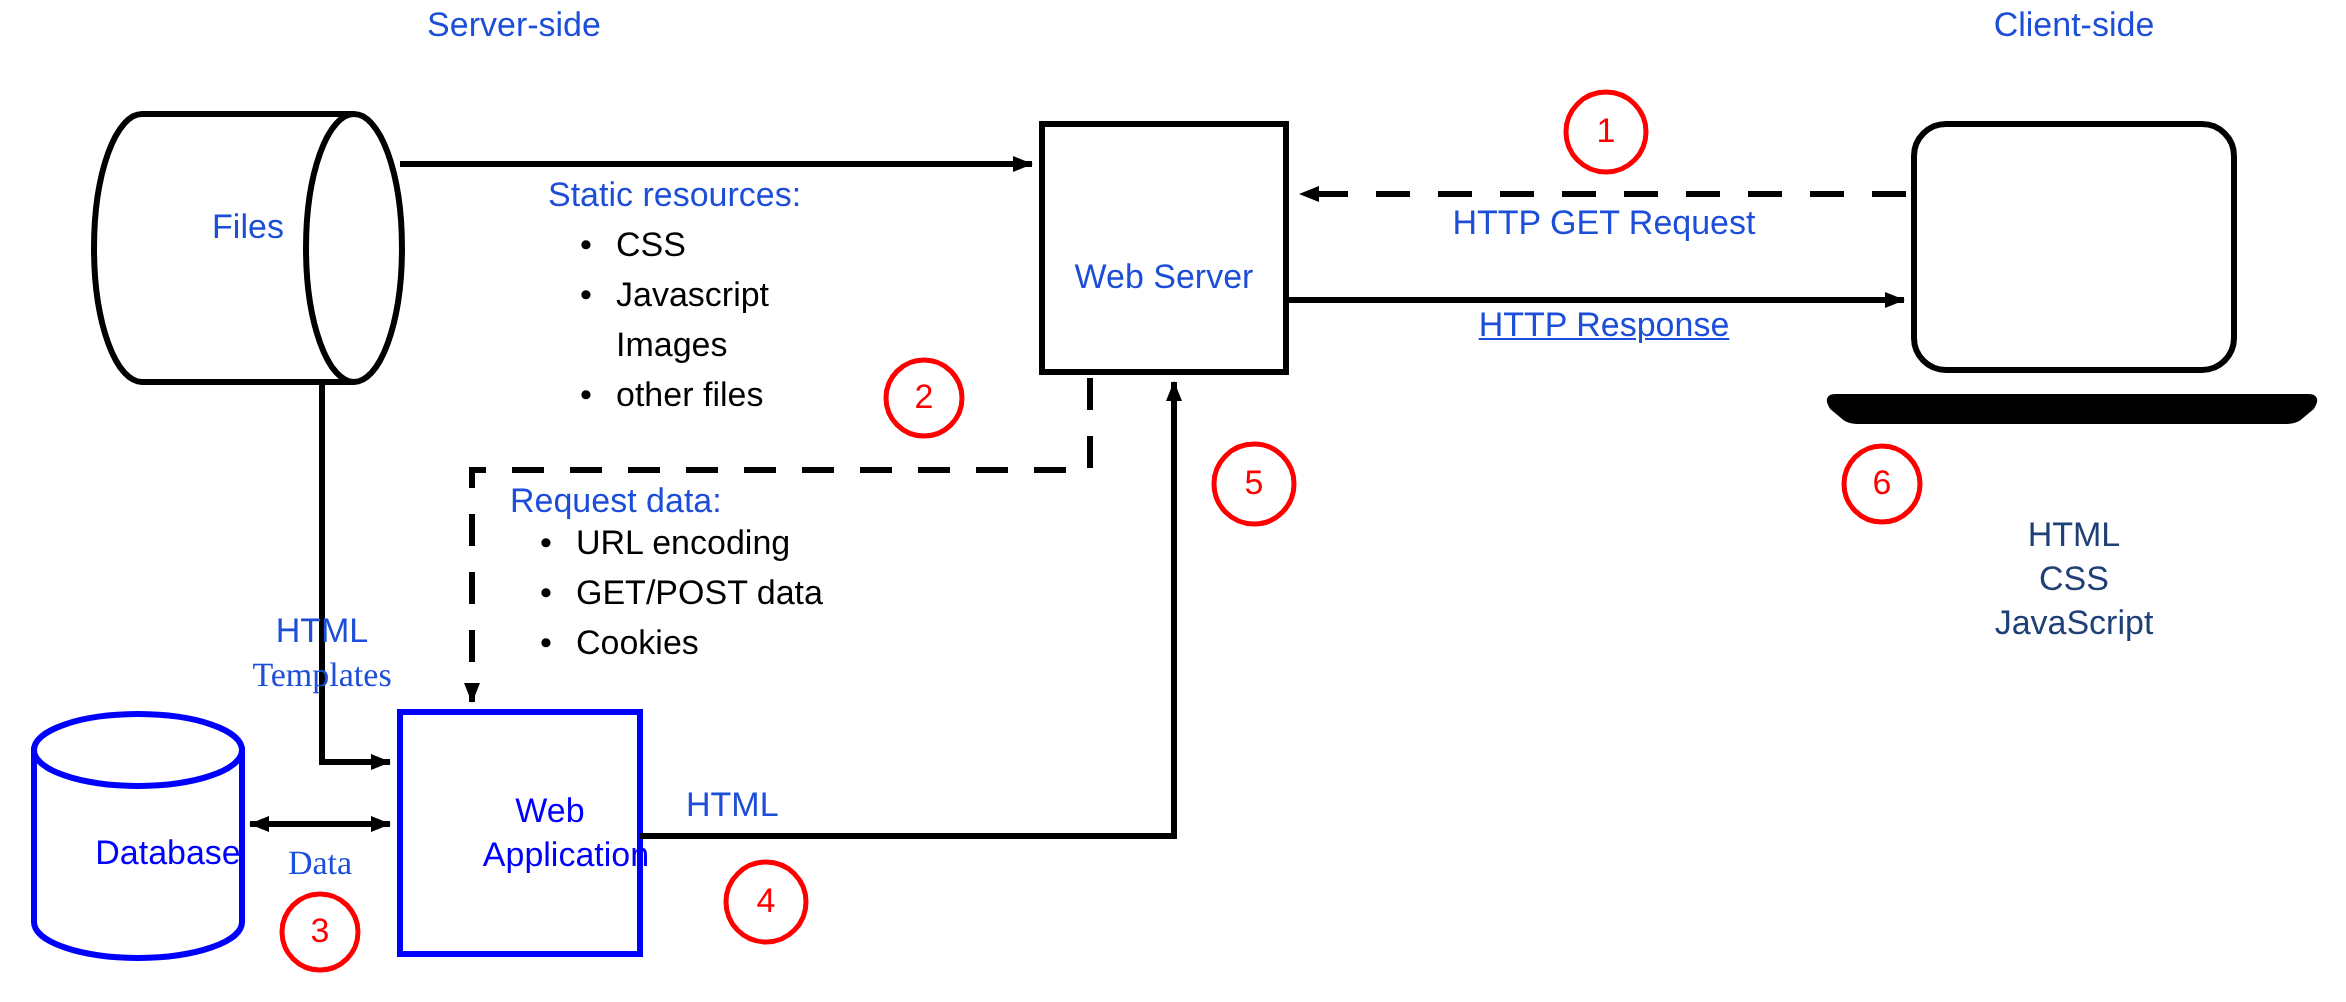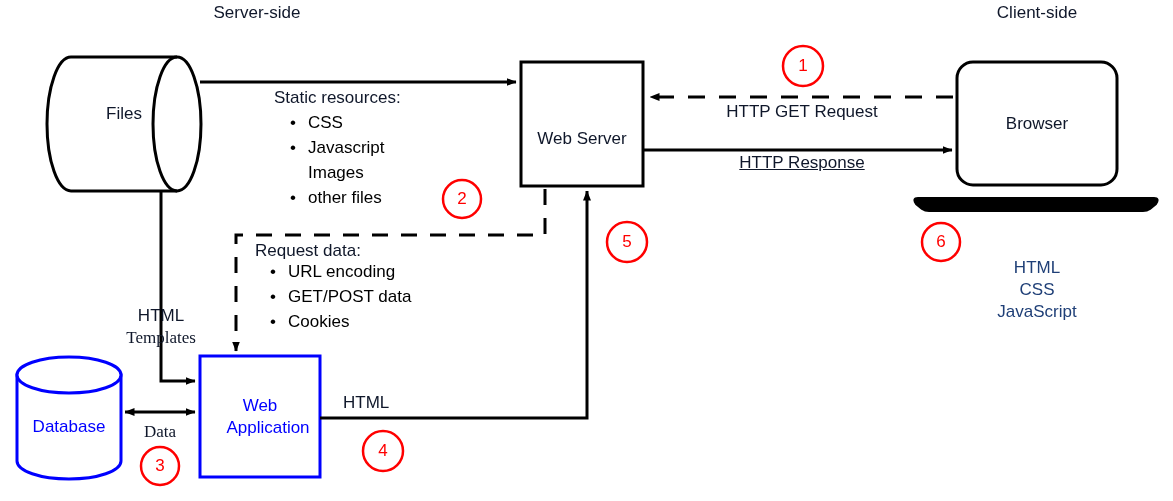--- a/index.html
+++ b/index.html
@@ -19,31 +19,32 @@
   }
   #diagram-svg {
     position: absolute;
     left: 0;
     top: 0;
     width: 1173px;
     height: 501px;
   }
   .lbl {
     position: absolute;
-    color: #0f172a;
+    color: #1d4ed8;
     font-size: 17px;
     line-height: 21px;
     white-space: pre;
     font-family: "Liberation Sans", sans-serif;
   }
   .lbl-center {
     text-align: center;
   }
   .blue-text {
     color: #0000ff;
+    padding-left: 15px;
   }
   .navy-text {
     color: #1f3f77;
   }
   .red-num {
     position: absolute;
     color: #ff0000;
     font-size: 17px;
     width: 36px;
     height: 36px;
@@ -131,21 +132,20 @@
 
   <div class="lbl lbl-center" style="left:64px; top:103px; width:120px;">Files</div>
 
   <div class="lbl lbl-center blue-text" style="left:9px; top:416px; width:120px;">Database</div>
 
   <div class="lbl lbl-center blue-text" style="left:200px; top:395px; width:120px;">Web</div>
   <div class="lbl lbl-center blue-text" style="left:198px; top:417px; width:140px;">Application</div>
 
   <div class="lbl lbl-center" style="left:521px; top:113px; width:122px;margin-top:15px;">Web Server</div>
 
-  <div class="lbl lbl-center" style="left:957px; top:113px; width:160px;">Browser</div>
 
   <div class="lbl" style="left:274px; top:87px;">Static resources:</div>
   <div class="bullet-list" style="left:290px; top:110px;">
     <div class="bullet-row">
       <span class="bullet-dot">•</span>
       <span class="bullet-txt">CSS</span>
     </div>
     <div class="bullet-row">
       <span class="bullet-dot">•</span>
       <span class="bullet-txt">Javascript</span>

